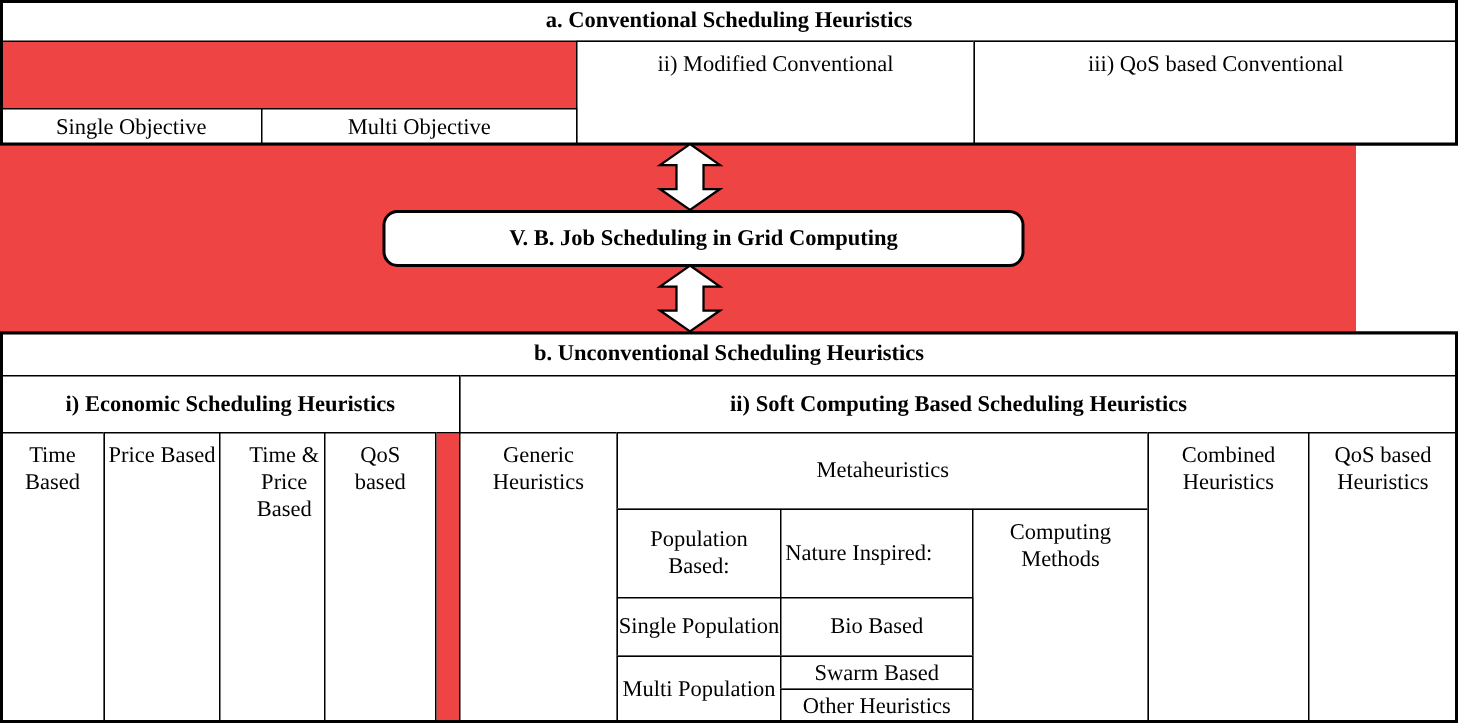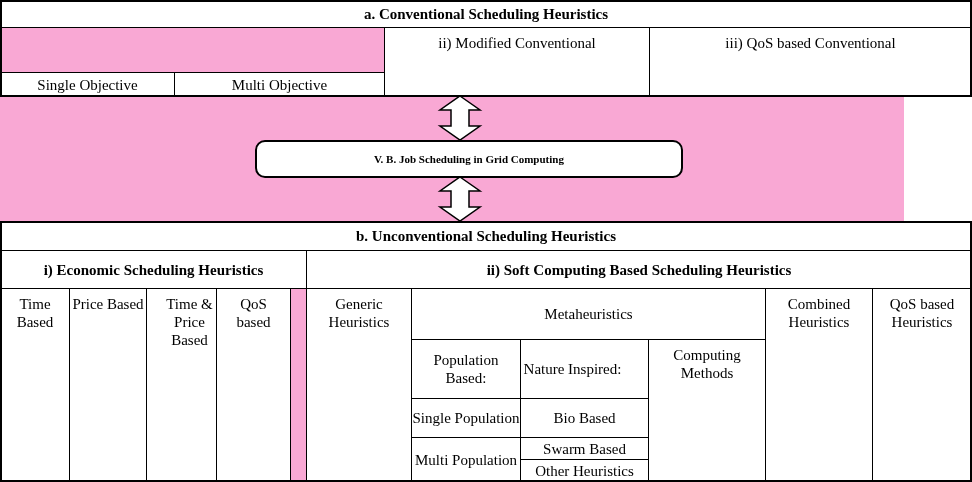--- a/index.html
+++ b/index.html
@@ -1,30 +1,30 @@
 <!DOCTYPE html>
 <html><head>
 <meta charset="utf-8">
 <style>
   html,body{margin:0;padding:0;background:#fff;}
-  #page{position:relative;width:904px;height:482px;background:#f9a8d4;
+  #page{position:relative;width:904px;height:482px;background:#ef4444;
         font-family:"Liberation Serif","DejaVu Serif",serif;font-size:15px;color:#000;}
   .cell{position:absolute;box-sizing:border-box;border:1px solid #000;background:#fff;
         text-align:center;line-height:1.2;overflow:hidden;}
   .c-mid{display:flex;align-items:center;justify-content:center;}
   .c-top{padding-top:6px;}
   .bold{font-weight:bold;}
   .pad12{padding-left:12px;padding-right:12px;}
   .pad10{padding-left:10px;padding-right:10px;}
   .pad24{padding-right:24px;}
   .outline{position:absolute;box-sizing:border-box;border:2px solid #000;
            background:transparent;pointer-events:none;}
   .hub{position:absolute;box-sizing:border-box;border:2px solid #000;border-radius:10px;
        background:#fff;display:flex;align-items:center;justify-content:center;
-       font-weight:bold;font-size:11px;z-index:3;}
+       font-weight:bold;font-size:15px;z-index:3;}
   .arrow{position:absolute;z-index:2;}
 </style>
 </head>
 <body>
 
 <div id="page">
 
   <div class="cell c-mid bold" style="left:0;top:0;width:972px;height:28px;">a. Conventional Scheduling Heuristics</div>
 
 

